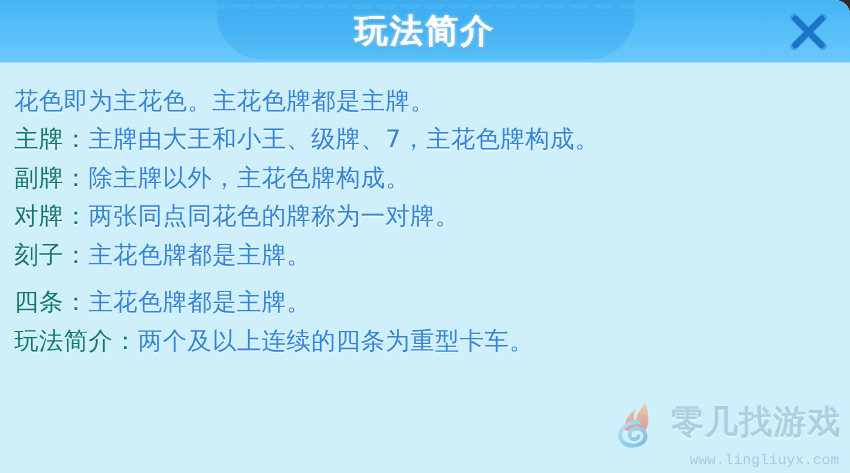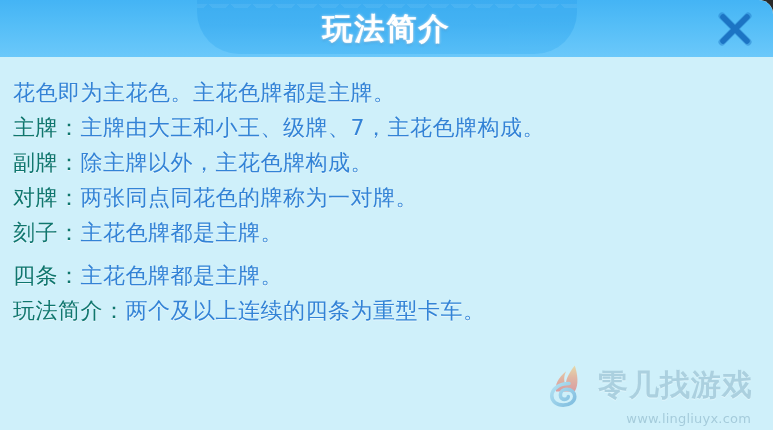--- a/index.html
+++ b/index.html
@@ -106,21 +106,21 @@
     text-shadow: 0 1px 0 rgba(255,255,255,.55);
   }
   .kw {
     color: #0f766e;
   }
   .gap-line { height: 8px; }
 
   
   .watermark {
     position: absolute;
-    right: 20px;
+    right: 8px;
     bottom: 4px;
     width: 230px;
     height: 74px;
     opacity: .55;
     pointer-events: none;
     display: flex;
     flex-direction: column;
     align-items: flex-end;
     justify-content: flex-end;
   }
@@ -136,20 +136,21 @@
     color: #8FB7C9;
     letter-spacing: 1px;
     line-height: 1;
     text-shadow: 0 1px 0 rgba(255,255,255,.6);
   }
   .wm-urls {
     display: flex;
     gap: 28px;
     margin-top: 3px;
     padding-right: 2px;
+    font-family: Liberation Mono, monospace;
   }
   .wm-url {
     font-size: 13px;
     color: #83AEC2;
     letter-spacing: .2px;
   }
 </style>
 </head>
 <body>
 

